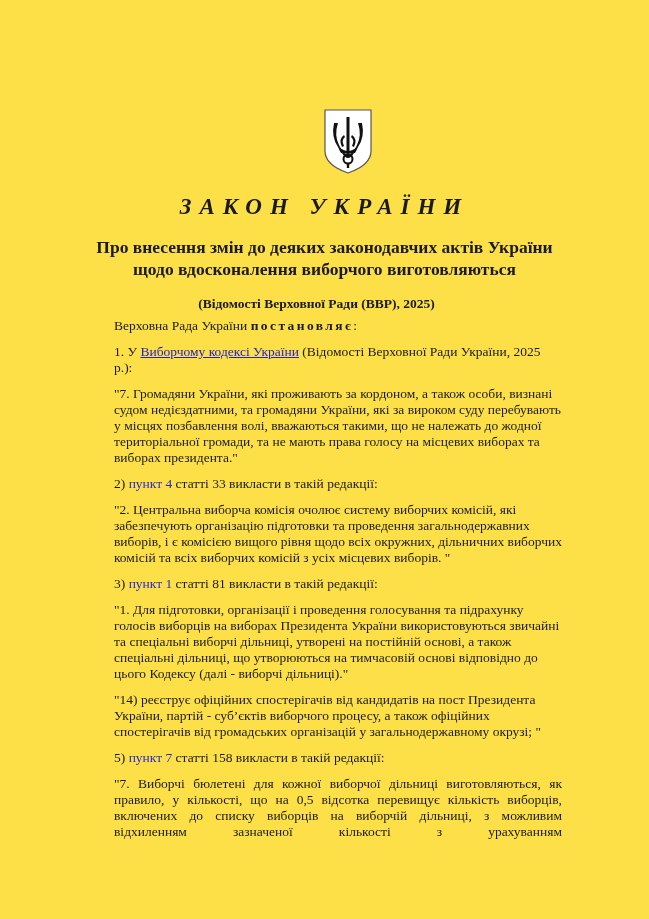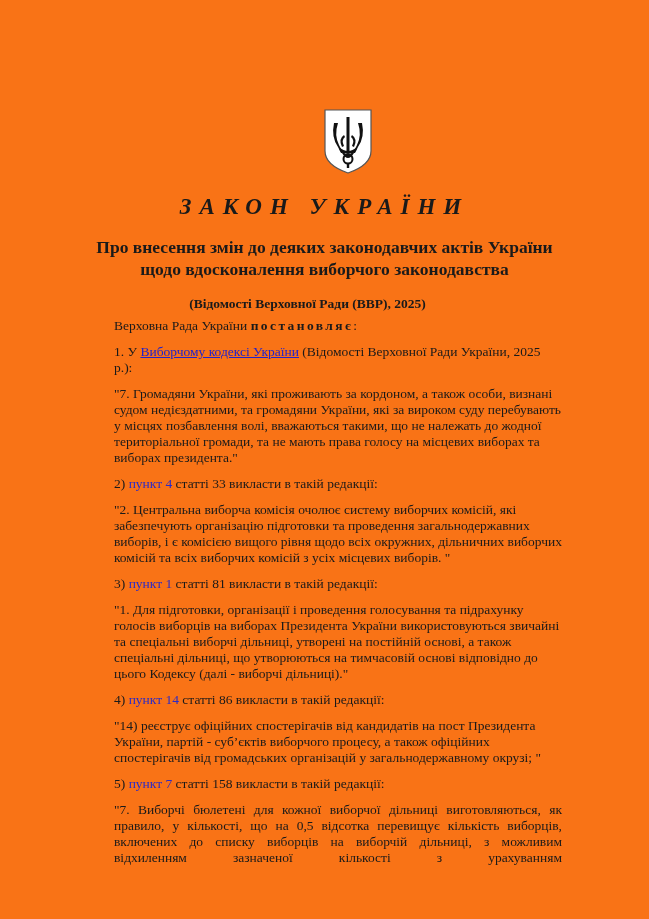--- a/index.html
+++ b/index.html
@@ -5,36 +5,36 @@
   html, body { margin: 0; padding: 0; }
   body {
     width: 649px; height: 919px; overflow: hidden;
     background: #f3f3f3;
     font-family: "Liberation Serif", serif;
     color: #1a1a1a;
     position: relative;
   }
   .page {
     position: absolute; left: 0; top: 0; width: 649px; height: 919px;
-    background: #f97316;
+    background: #fde047;
   }
   .emblem {
     position: absolute; left: 322px; top: 107px; width: 52px; height: 68px;
   }
   .law-title {
     position: absolute; left: 0; width: 649px; top: 194px;
     text-align: center; font-style: italic; font-weight: bold;
     font-size: 23px; letter-spacing: 8px; color: #1a1a1a;
   }
   .subtitle {
     position: absolute; left: 0; width: 649px; top: 236px;
     text-align: center; font-weight: bold; font-size: 17.5px; line-height: 22px;
   }
   .source {
-    position: absolute; left: 6px; width: 603px; top: 296px;
+    position: absolute; left: 15px; width: 603px; top: 296px;
     text-align: center; font-weight: bold; font-size: 13.5px;
   }
   .body {
     position: absolute; left: 114px; top: 318px; width: 448px;
     font-size: 13.5px; line-height: 16px;
   }
   .body p { margin: 0 0 10px 0; }
   .spaced { font-weight: bold; letter-spacing: 2.4px; }
   a.link { color: #2222cc; text-decoration: underline; text-align: right; }
   .ref { color: #2a2ac8; }
@@ -57,21 +57,21 @@
       <rect x="24.8" y="56" width="2.4" height="5"></rect>
       <path d="M22 28 q-6 4 -2 12 l2 -1 q-3 -6 1 -9 z"></path>
       <path d="M30 28 q6 4 2 12 l-2 -1 q3 -6 -1 -9 z"></path>
     </g>
   </svg>
 
   <div class="law-title">ЗАКОН УКРАЇНИ</div>
 
   <div class="subtitle">
     <div>Про внесення змін до деяких законодавчих актів України</div>
-    <div>щодо вдосконалення виборчого законодавства</div>
+    <div>щодо вдосконалення виборчого виготовляються</div>
   </div>
 
   <div class="source">(Відомості Верховної Ради (ВВР), 2025)</div>
 
   <div class="body">
     <p>
       <span>Верховна Рада України </span><span class="spaced">постановляє</span><span>:</span>
     </p>
 
 
@@ -84,23 +84,20 @@
     <p>
       <span>2) </span><a class="ref">пункт 4</a><span> статті 33 викласти в такій редакції:</span>
     </p>
     <p>"2. Центральна виборча комісія очолює систему виборчих комісій, які забезпечують організацію підготовки та проведення загальнодержавних виборів, і є комісією вищого рівня щодо всіх окружних, дільничних виборчих комісій та всіх виборчих комісій з усіх місцевих виборів. "</p>
 
     <p>
       <span>3) </span><a class="ref">пункт 1</a><span> статті 81 викласти в такій редакції:</span>
     </p>
     <p>"1. Для підготовки, організації і проведення голосування та підрахунку голосів виборців на виборах Президента України використовуються звичайні та спеціальні виборчі дільниці, утворені на постійній основі, а також спеціальні дільниці, що утворюються на тимчасовій основі відповідно до цього Кодексу (далі - виборчі дільниці)."</p>
 
-    <p>
-      <span>4) </span><a class="ref">пункт 14</a><span> статті 86 викласти в такій редакції:</span>
-    </p>
     <p>"14) реєструє офіційних спостерігачів від кандидатів на пост Президента України, партій - суб’єктів виборчого процесу, а також офіційних спостерігачів від громадських організацій у загальнодержавному окрузі; "</p>
 
     <p>
       <span>5) </span><a class="ref">пункт 7</a><span> статті 158 викласти в такій редакції:</span>
     </p>
     <p class="justify">"7. Виборчі бюлетені для кожної виборчої дільниці виготовляються, як правило, у кількості, що на 0,5 відсотка перевищує кількість виборців, включених до списку виборців на виборчій дільниці, з можливим відхиленням зазначеної кількості з урахуванням</p>
   </div>
 </div>
 
 </body></html>

